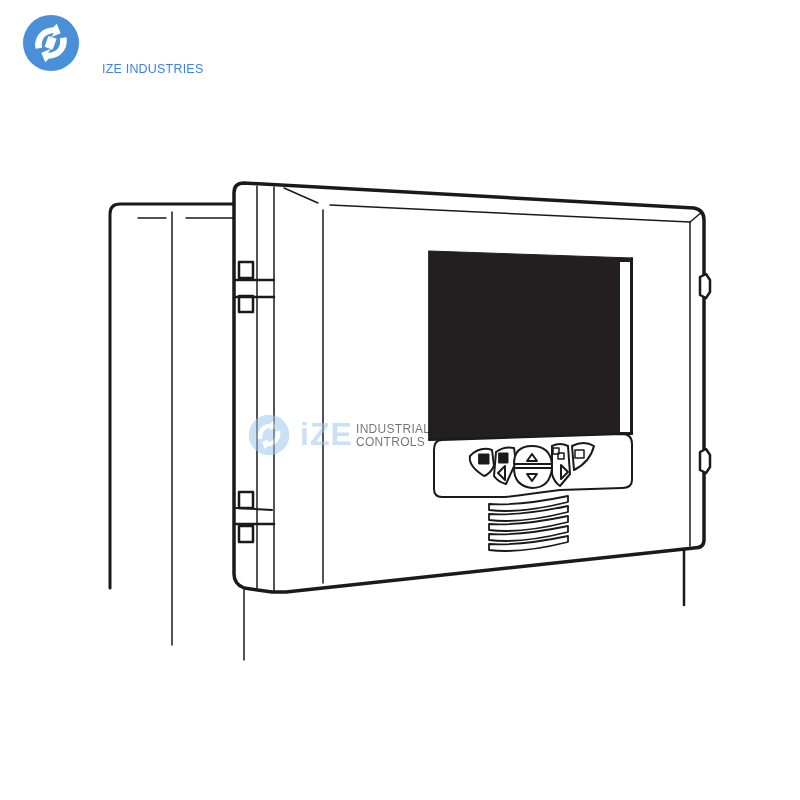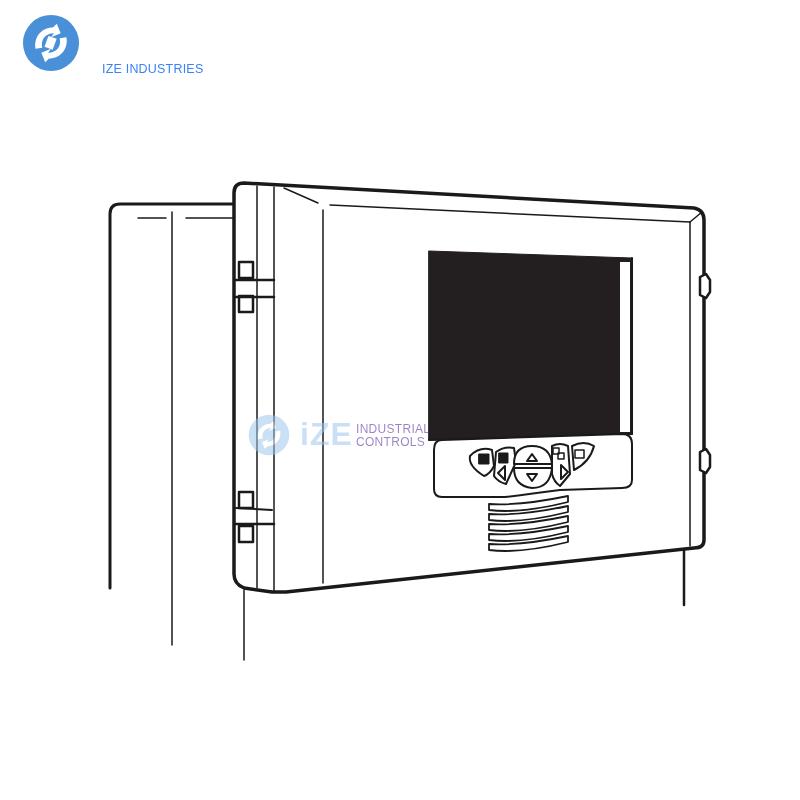--- a/index.html
+++ b/index.html
@@ -5,21 +5,21 @@
     html, body { margin: 0; padding: 0; background: #ffffff; }
     body { width: 800px; height: 800px; position: relative; overflow: hidden; font-family: "Liberation Sans", sans-serif; }
     .logo { position: absolute; left: 22px; top: 14px; width: 200px; height: 62px; }
     .logo-mark { position: absolute; left: 0; top: 0; width: 58px; height: 58px; }
     .logo-cn { position: absolute; left: 80px; top: 6px; font-size: 26px; font-weight: bold; color: #2b2b2b; letter-spacing: 1px; font-family: "DejaVu Sans", sans-serif; white-space: nowrap; }
     .logo-en { position: absolute; left: 80px; top: 48px; font-size: 12.5px; color: #3b82f6; letter-spacing: 0.2px; white-space: nowrap; }
     .illustration { position: absolute; left: 0; top: 0; width: 800px; height: 800px; }
     .watermark { position: absolute; left: 248px; top: 372px; width: 180px; height: 48px; opacity: 0.55; margin-top: 40px; }
     .wm-mark { position: absolute; left: 0; top: 2px; width: 42px; height: 42px; }
     .wm-ize { position: absolute; left: 52px; top: 4px; font-size: 32px; font-weight: bold; color: #9fc8ec; letter-spacing: 1px; }
-    .wm-l1, .wm-l2 { position: absolute; left: 108px; font-size: 12px; color: #4c1d95; letter-spacing: 0.3px; white-space: nowrap; }
+    .wm-l1, .wm-l2 { position: absolute; left: 108px; font-size: 12px; color: #000000; letter-spacing: 0.3px; white-space: nowrap; }
     .wm-l1 { top: 10px; }
     .wm-l2 { top: 23px; }
   </style>
 </head>
 <body>
 
 <div class="logo">
   <svg class="logo-mark" viewBox="0 0 60 60">
     <circle cx="30" cy="30" r="29" fill="#4a90d9"></circle>
     <path d="M14 36 C12 24 20 14 32 14 L36 10 L40 20 L30 24 L33 20 C24 20 19 27 21 35 Z" fill="#ffffff"></path>

